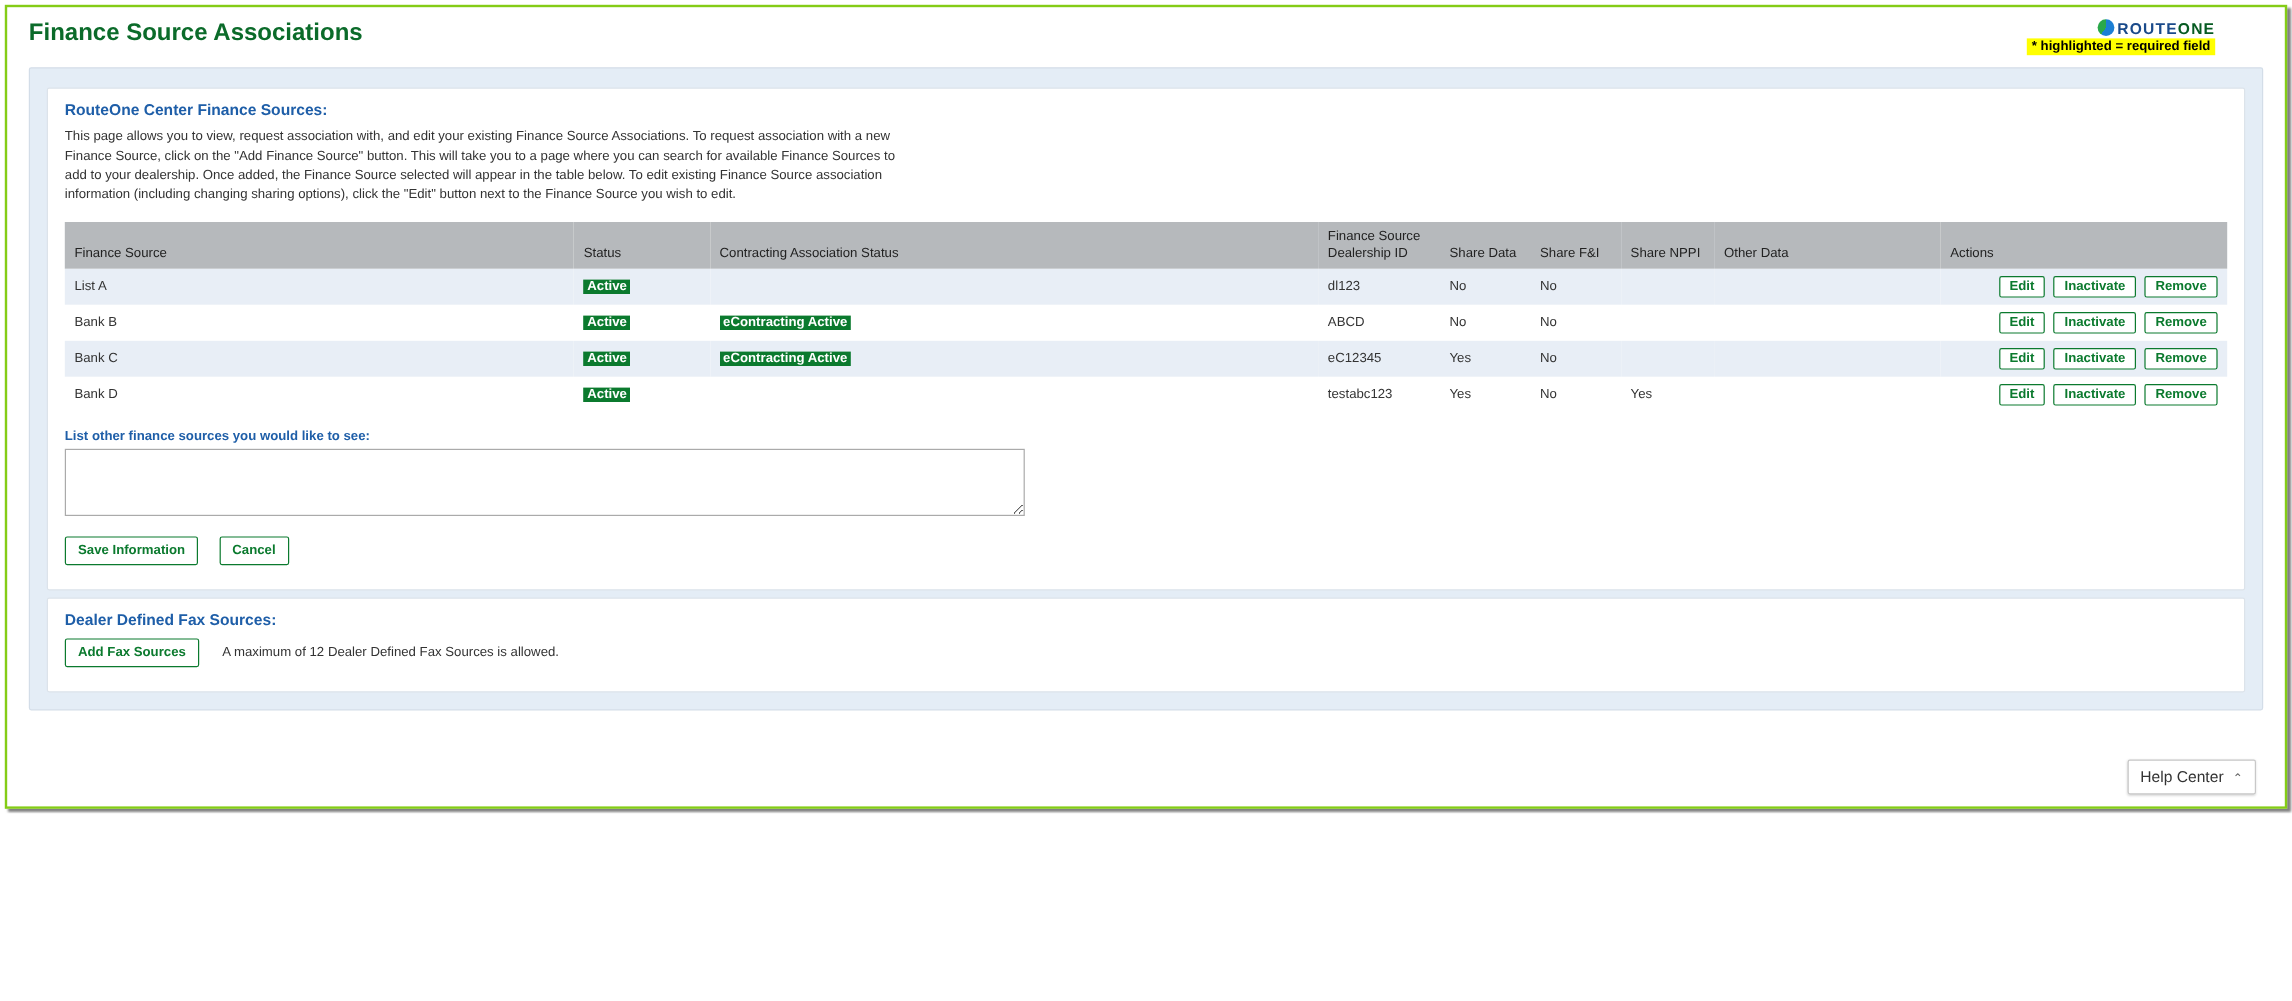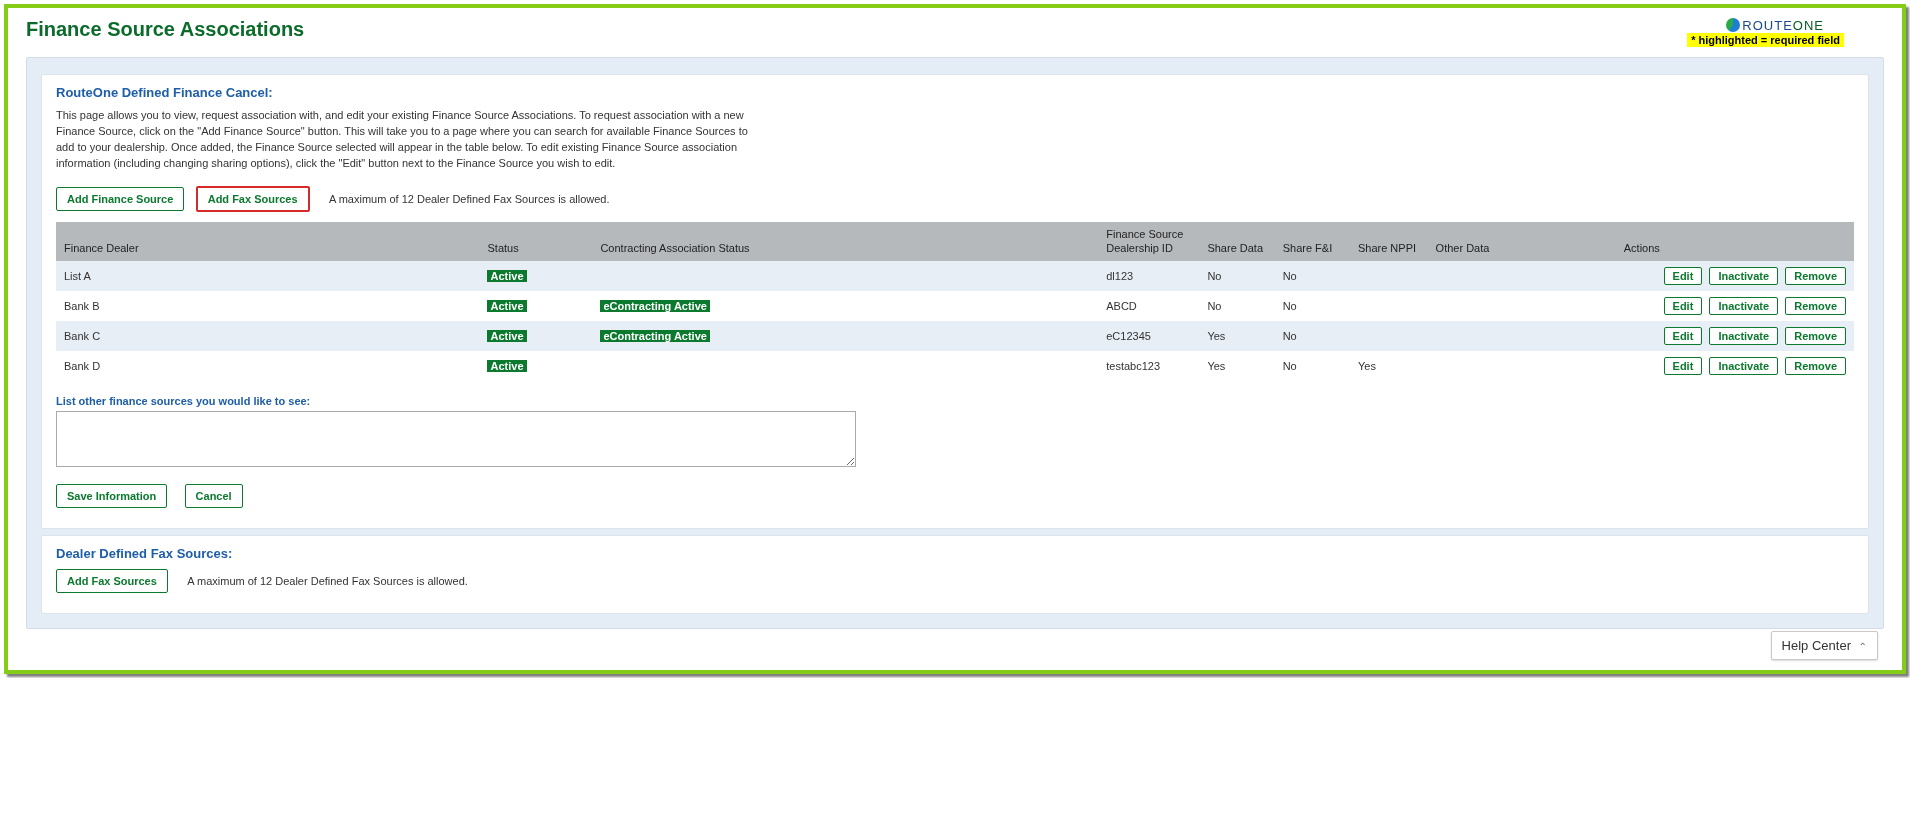--- a/index.html
+++ b/index.html
@@ -5,46 +5,46 @@
   * { box-sizing: border-box; margin: 0; padding: 0; }
   body {
     font-family: "Segoe UI", Arial, sans-serif;
     font-size: 12px;
     background: #fff;
     color: #333;
     padding: 0;
     width: 1910px;
   }
   .outer {
-    border: 4px solid #84cc16;
+    border: 2px solid #84cc16;
     margin: 4px;
     box-shadow: 3px 3px 2px rgba(0,0,0,0.5);
     background: #fff;
     position: relative;
     min-height: 670px;
   }
   .header-row {
     display: flex;
     justify-content: space-between;
     align-items: flex-start;
     padding: 10px 18px 4px 18px;
   }
   .page-title {
     color: #0b6b2a;
     font-size: 20px;
     font-weight: 700;
   }
   .top-right { text-align: right; }
   .logo {
     font-size: 13px;
-    font-weight: 400;
+    font-weight: 700;
     color: #1a4a8a;
     letter-spacing: 1px;
     display: inline-block;
-    margin-right: 60px;
+    margin-right: 40px;
   }
   .logo .route { color: #1a4a8a; }
   .logo .one { color: #065b22; }
   .logo-icon {
     display: inline-block;
     width: 14px; height: 14px;
     border-radius: 50%;
     background: conic-gradient(#1c7fd4 0 60%, #2aa84a 60% 100%);
     vertical-align: -2px;
     margin-right: 2px;
@@ -205,33 +205,28 @@
         <span class="logo-icon"></span><span class="route">ROUTE</span><span class="one">ONE</span>
       </div>
       <div><span class="required-note">* highlighted = required field</span></div>
     </div>
   </div>
 
   <div class="panel">
     <div class="panel-inner">
 
       <div class="white-block">
-        <div class="section-title">RouteOne Defined Finance Cancel:</div>
+        <div class="section-title">RouteOne Center Finance Sources:</div>
         <div class="desc">This page allows you to view, request association with, and edit your existing Finance Source Associations. To request association with a new Finance Source, click on the "Add Finance Source" button. This will take you to a page where you can search for available Finance Sources to add to your dealership. Once added, the Finance Source selected will appear in the table below. To edit existing Finance Source association information (including changing sharing options), click the "Edit" button next to the Finance Source you wish to edit.</div>
 
-        <div class="button-row">
-          <span class="btn">Add Finance Source</span>
-          <span class="btn highlight-red">Add Fax Sources</span>
-          <span class="note-inline">A maximum of 12 Dealer Defined Fax Sources is allowed.</span>
-        </div>
 
         <table>
           <thead>
             <tr>
-              <th class="col-fs">Finance Dealer</th>
+              <th class="col-fs">Finance Source</th>
               <th class="col-status">Status</th>
               <th class="col-cas">Contracting Association Status</th>
               <th class="col-fsid">Finance Source Dealership ID</th>
               <th class="col-share">Share Data</th>
               <th class="col-share">Share F&amp;I</th>
               <th class="col-nppi">Share NPPI</th>
               <th class="col-other">Other Data</th>
               <th class="col-actions">Actions</th>
             </tr>
           </thead>

